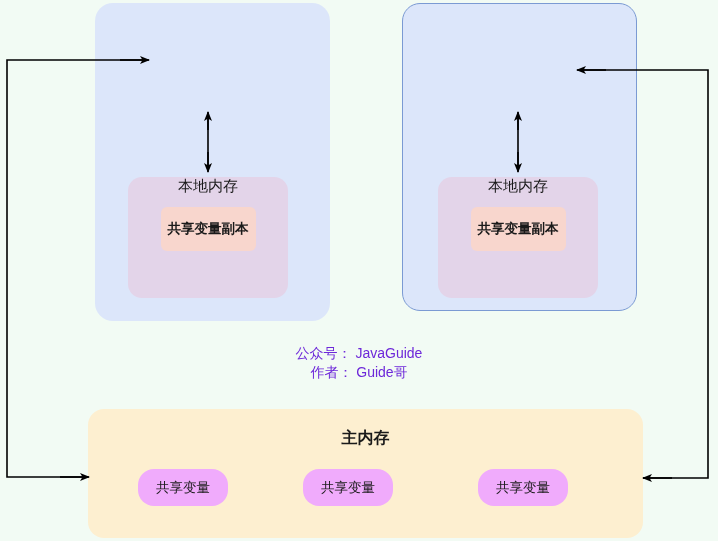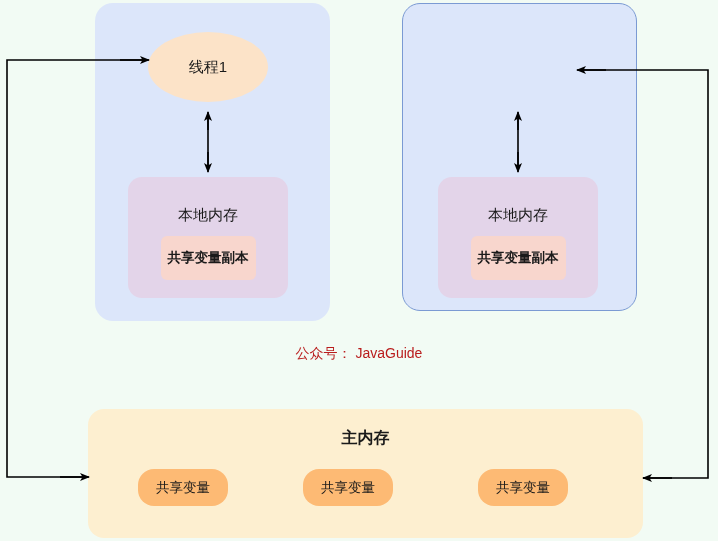--- a/index.html
+++ b/index.html
@@ -46,21 +46,20 @@
   .local-memory {
     background: #e3d4e9;
     border-radius: 14px;
     display: flex;
     flex-direction: column;
     align-items: center;
   }
   .local-memory-title {
     color: #1a1a1a;
     font-size: 15px;
-    margin-top: 29px;
   }
   .shared-copy {
     background: #f8d6cd;
     border-radius: 6px;
     color: #1a1a1a;
     font-size: 13.5px;
     line-height: 18px;
     text-align: center;
     display: flex;
     align-items: center;
@@ -77,75 +76,73 @@
     position: absolute;
     left: 0; right: 0;
     top: 19px;
     text-align: center;
     color: #1a1a1a;
     font-size: 16px;
     font-weight: bold;
   }
   .shared-var {
     position: absolute;
-    background: #fdba74;
+    background: #f0abfc;
     border-radius: 16px;
     display: flex;
     align-items: center;
     justify-content: center;
     color: #1a1a1a;
     font-size: 13.5px;
     text-align: center;
   }
   
   .watermark {
     position: absolute;
     left: 0; right: 0;
     text-align: center;
-    color: #b91c1c;
+    color: #6d28d9;
     font-size: 14px;
     line-height: 19px;
   }
   .watermark div { white-space: pre; }
   svg.overlay {
     position: absolute;
     left: 0; top: 0;
     width: 718px;
     height: 541px;
     pointer-events: none;
   }
 </style>
 </head>
 <body>
 
 <div id="diagram">
 
   <div class="node thread-box" id="thread1-box" style="left:95px; top:3px; width:235px; height:318px;">
   </div>
 
-  <div class="node thread-ellipse" id="thread1-ellipse" style="left:148px; top:32px; width:120px; height:70px;">
-    <span>线程1</span>
-  </div>
 
   <div class="node local-memory" id="thread1-local" style="left:128px; top:177px; width:160px; height:121px;">
     <div class="local-memory-title">本地内存</div>
     <div class="shared-copy" style="margin-top:11px; width:95px; height:44px;">共享变量副本</div>
   </div>
 
   <div class="node thread-box bordered" id="thread2-box" style="left:402px; top:3px; width:235px; height:308px;">
   </div>
 
 
   <div class="node local-memory" id="thread2-local" style="left:438px; top:177px; width:160px; height:121px;">
     <div class="local-memory-title">本地内存</div>
     <div class="shared-copy" style="margin-top:11px; width:95px; height:44px;">共享变量副本</div>
   </div>
 
   <div class="watermark" style="top:344px;">
     <div>公众号： JavaGuide</div>
+    <div>作者： Guide哥</div>
   </div>
 
   <div class="node main-memory" id="main-memory" style="left:88px; top:409px; width:555px; height:129px;">
     <div class="main-memory-title">主内存</div>
 
     <div class="shared-var" style="left:50px; top:60px; width:90px; height:37px;">共享变量</div>
     <div class="shared-var" style="left:215px; top:60px; width:90px; height:37px;">共享变量</div>
     <div class="shared-var" style="left:390px; top:60px; width:90px; height:37px;">共享变量</div>
   </div>
 

